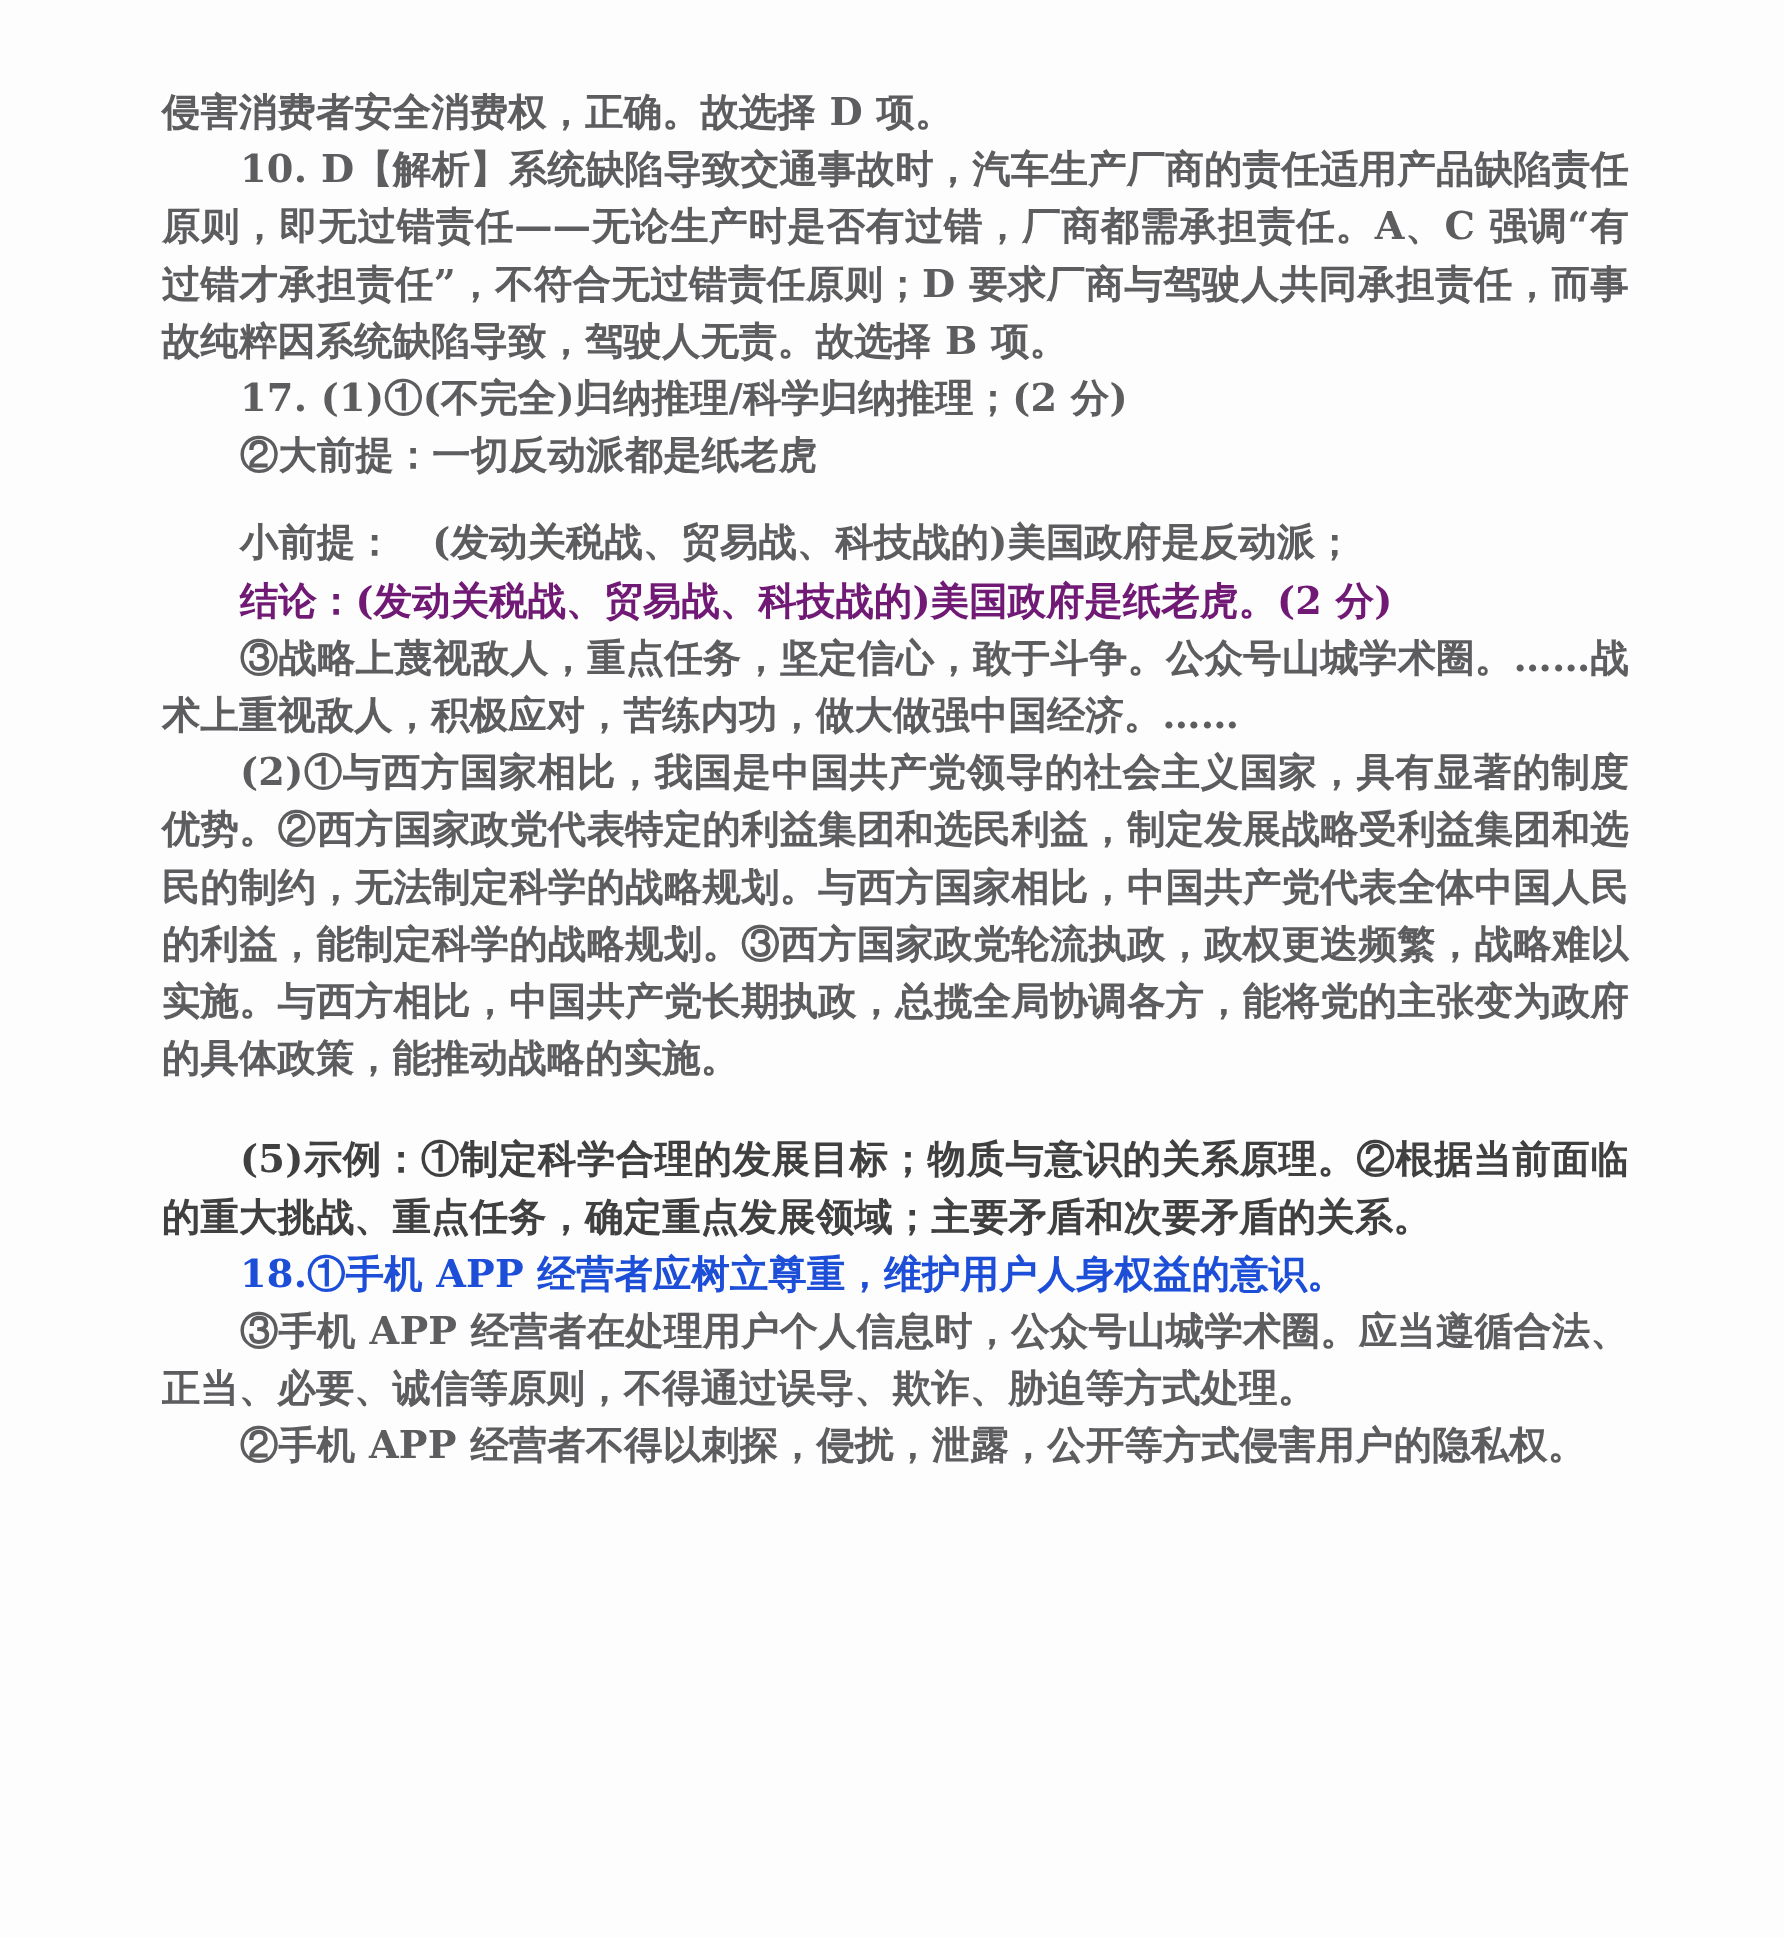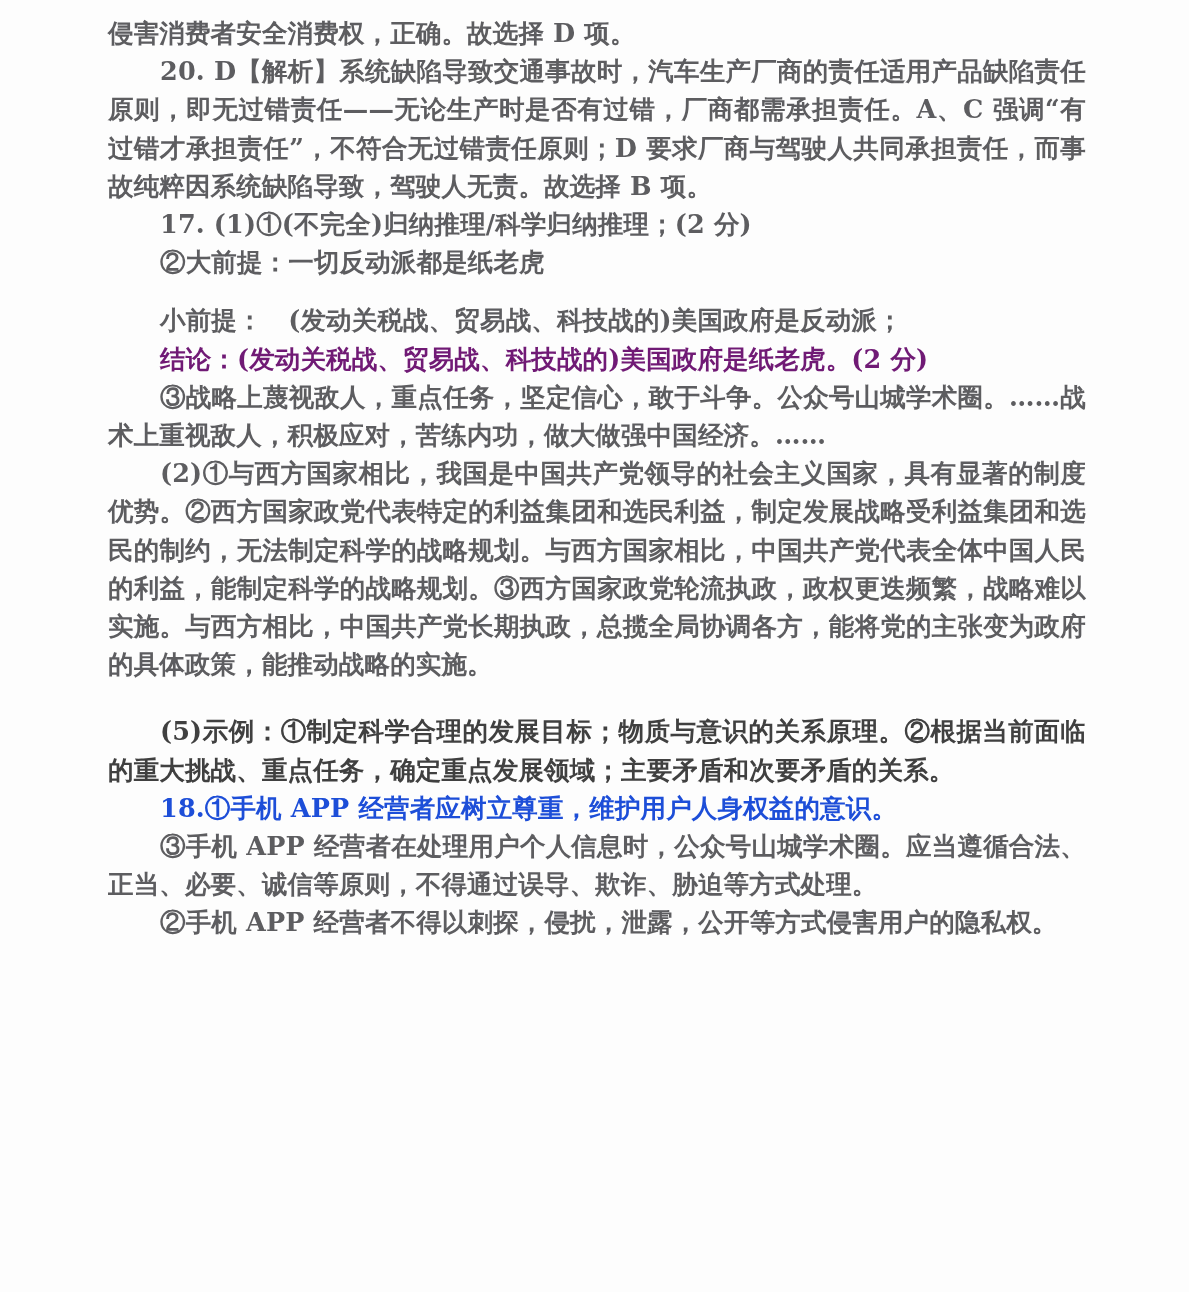--- a/index.html
+++ b/index.html
@@ -43,23 +43,23 @@
   }
   .para.flat { text-indent: 0; }
   .para.last-left { text-align-last: left; }
 </style>
 </head>
 <body>
 
 <div class="page" style="background: rgb(253, 253, 253);">
   <div class="content">
 
-    <p class="para flat last-left" style="color: rgb(93, 93, 96);">侵害消费者安全消费权，正确。故选择 D 项。</p>
+    <p class="para flat last-left" style="color: rgb(93, 93, 96); margin-top: 42px;">侵害消费者安全消费权，正确。故选择 D 项。</p>
 
-    <p class="para last-left" style="color: rgb(93, 93, 96);">20. D【解析】系统缺陷导致交通事故时，汽车生产厂商的责任适用产品缺陷责任原则，即无过错责任——无论生产时是否有过错，厂商都需承担责任。A、C 强调“有过错才承担责任”，不符合无过错责任原则；D 要求厂商与驾驶人共同承担责任，而事故纯粹因系统缺陷导致，驾驶人无责。故选择 B 项。</p>
+    <p class="para last-left" style="color: rgb(93, 93, 96);">10. D【解析】系统缺陷导致交通事故时，汽车生产厂商的责任适用产品缺陷责任原则，即无过错责任——无论生产时是否有过错，厂商都需承担责任。A、C 强调“有过错才承担责任”，不符合无过错责任原则；D 要求厂商与驾驶人共同承担责任，而事故纯粹因系统缺陷导致，驾驶人无责。故选择 B 项。</p>
 
     <p class="para last-left" style="color: rgb(93, 93, 96);">17. (1)①(不完全)归纳推理/科学归纳推理；(2 分)</p>
 
     <p class="para last-left" style="color: rgb(93, 93, 96);">②大前提：一切反动派都是纸老虎</p>
 
     <p class="para last-left" style="color: rgb(93, 93, 96); margin-top: 20px;">小前提：　(发动关税战、贸易战、科技战的)美国政府是反动派；</p>
 
     <p class="para last-left" style="color: #701a75;">结论：(发动关税战、贸易战、科技战的)美国政府是纸老虎。(2 分)</p>
 
     <p class="para last-left" style="color: rgb(93, 93, 96);">③战略上蔑视敌人，重点任务，坚定信心，敢于斗争。公众号山城学术圈。……战术上重视敌人，积极应对，苦练内功，做大做强中国经济。……</p>

